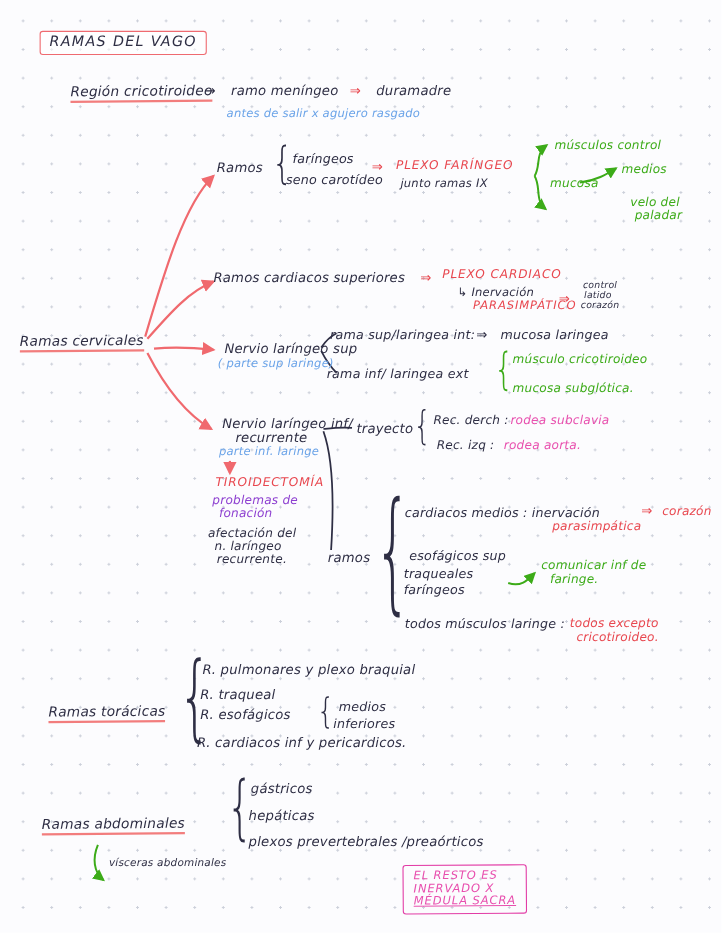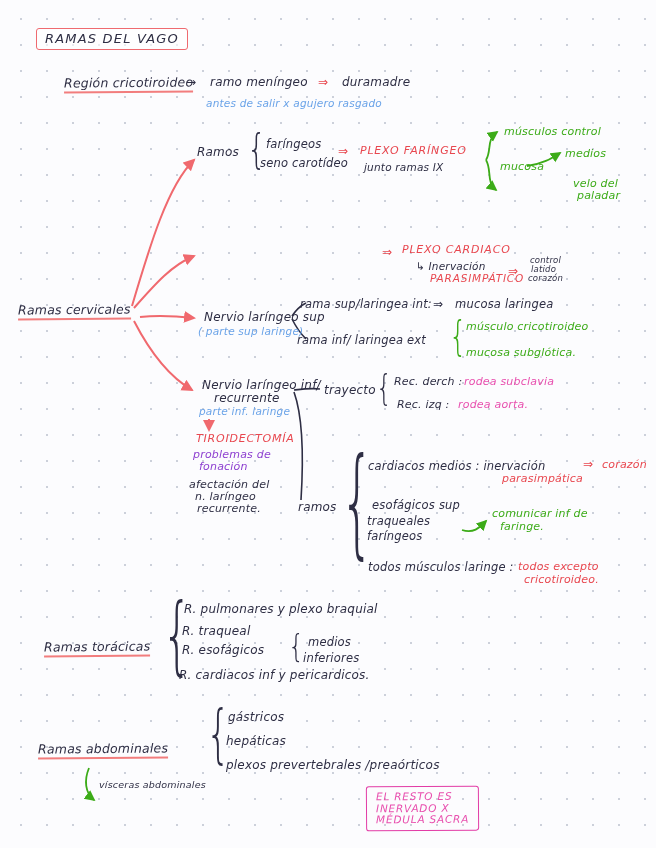--- a/index.html
+++ b/index.html
@@ -15,21 +15,21 @@
   .sm{font-size:10.5px}.xs{font-size:8.5px}.md{font-size:11px}.md2{font-size:11.5px}
   .red{color:#e8474f}.green{color:#3cab18}.blue{color:#6aa3e8}
   .pink{color:#e84fae}.purple{color:#8d3fd0}
   .caps{letter-spacing:.8px}
   .section{border-bottom:2px solid #f27d7d;padding-bottom:1px;font-size:12.5px;transform:rotate(-.5deg)}
   .titlebox{border:1.6px solid #ef6a70;border-radius:3px;padding:3px 8px;
      font-size:13px;letter-spacing:1.2px;color:#2e2e44;background:rgba(255,255,255,.6)}
   .brace{position:absolute;font-style:normal;color:#2e2e44;line-height:.9;
      transform-origin:left top;font-weight:300;}
   .gbrace{color:#3cab18}
-  .underl{}
+  .underl{text-decoration:underline}
   .pinkbox{position:absolute;border:1.6px solid #e23ca6;border-radius:3px;
      padding:4px 9px;line-height:1.35;transform:rotate(-.4deg)}
   svg.conn{position:absolute;left:0;top:0;pointer-events:none}
 </style>
 </head>
 <body>
 
 <div class="page">
 
   <svg class="conn" width="656" height="848">
@@ -83,20 +83,21 @@
   <span class="t md2" style="left:260px;top:157px">seno carotídeo</span>
   <span class="t red" style="left:338px;top:145px">⇒</span>
   <span class="t red md caps" style="left:360px;top:145px">PLEXO FARÍNGEO</span>
   <span class="t sm" style="left:364px;top:162px">junto ramas IX</span>
   <span class="t green md" style="left:504px;top:126px">músculos control</span>
   <span class="t green md" style="left:565px;top:148px">medios</span>
   <span class="t green md" style="left:500px;top:161px">mucosa</span>
   <span class="t green md" style="left:573px;top:178px">velo del</span>
   <span class="t green md" style="left:577px;top:190px">paladar</span>
 
+  <span class="t" style="left:194px;top:246px">Ramos cardiacos superiores</span>
   <span class="t red" style="left:382px;top:246px">⇒</span>
   <span class="t red md caps" style="left:402px;top:244px">PLEXO CARDIACO</span>
   <span class="t sm" style="left:416px;top:261px"><span>↳</span> <span>Inervación</span></span>
   <span class="t red sm caps" style="left:430px;top:273px">PARASIMPÁTICO</span>
   <span class="t red" style="left:508px;top:265px">⇒</span>
   <span class="t xs" style="left:530px;top:256px">control</span>
   <span class="t xs" style="left:531px;top:265px">latido</span>
   <span class="t xs" style="left:528px;top:274px">corazón</span>
 
   <span class="t" style="left:204px;top:311px">Nervio laríngeo sup</span>

